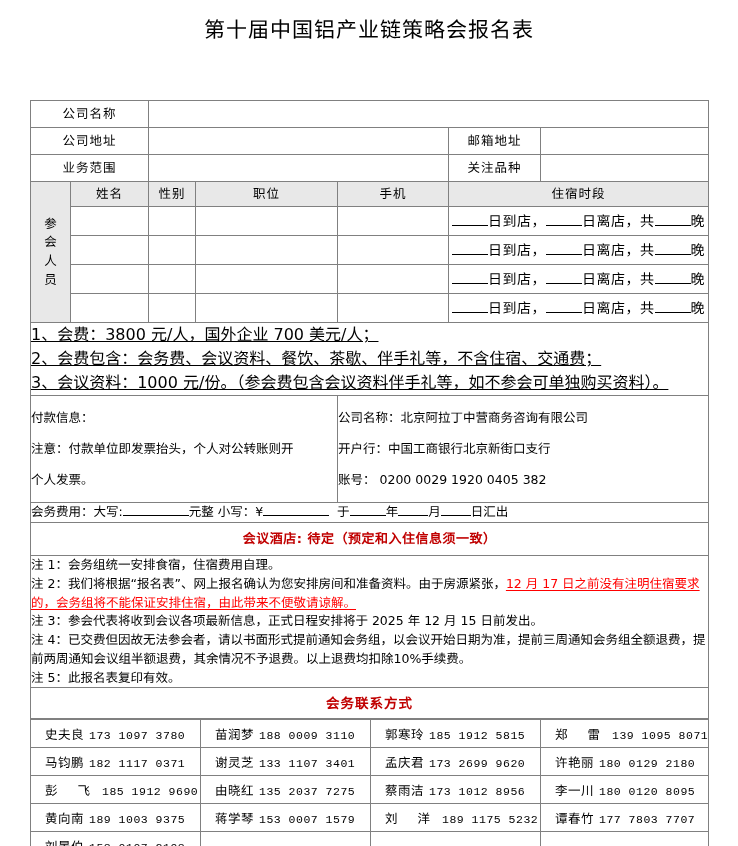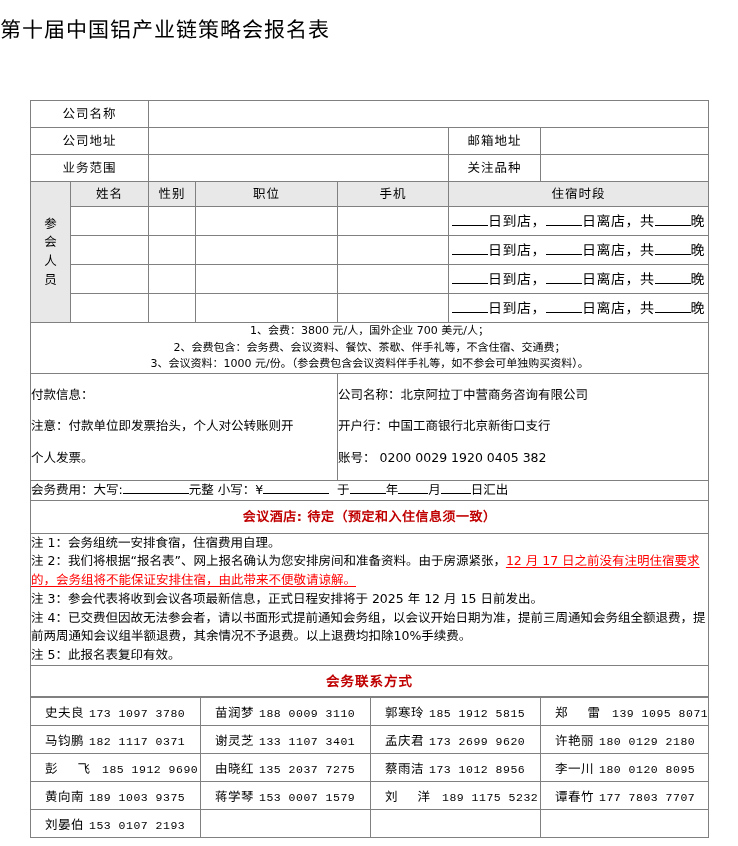--- a/index.html
+++ b/index.html
@@ -17,20 +17,21 @@
 
   .page {
     position: relative;
     width: 738px;
     height: 846px;
     box-sizing: border-box;
   }
 
   
   .doc-title {
+    text-align: center;
     font-size: 21px;
     font-weight: 400;
     letter-spacing: 1px;
     padding-top: 16px;
     padding-bottom: 0;
     line-height: 1.4;
   }
 
   
   .form-wrap {
@@ -94,23 +95,24 @@
     border-bottom: 1px solid #000;
     vertical-align: baseline;
   }
   .ul-xs { width: 30px; }
   .ul-s  { width: 36px; }
   .ul-l  { width: 66px; }
 
   
   .block {
     padding: 5px 8px 6px 10px;
-    font-size: 11px;
+    font-size: 16px;
     line-height: 1.72;
-    text-align: center;
+    text-align: left;
+    text-decoration: underline;
   }
   .block p {
     margin: 0;
   }
 
   .pay-left, .pay-right {
     padding: 5px 8px 6px 10px;
     font-size: 12.5px;
     line-height: 1.72;
     vertical-align: top;

